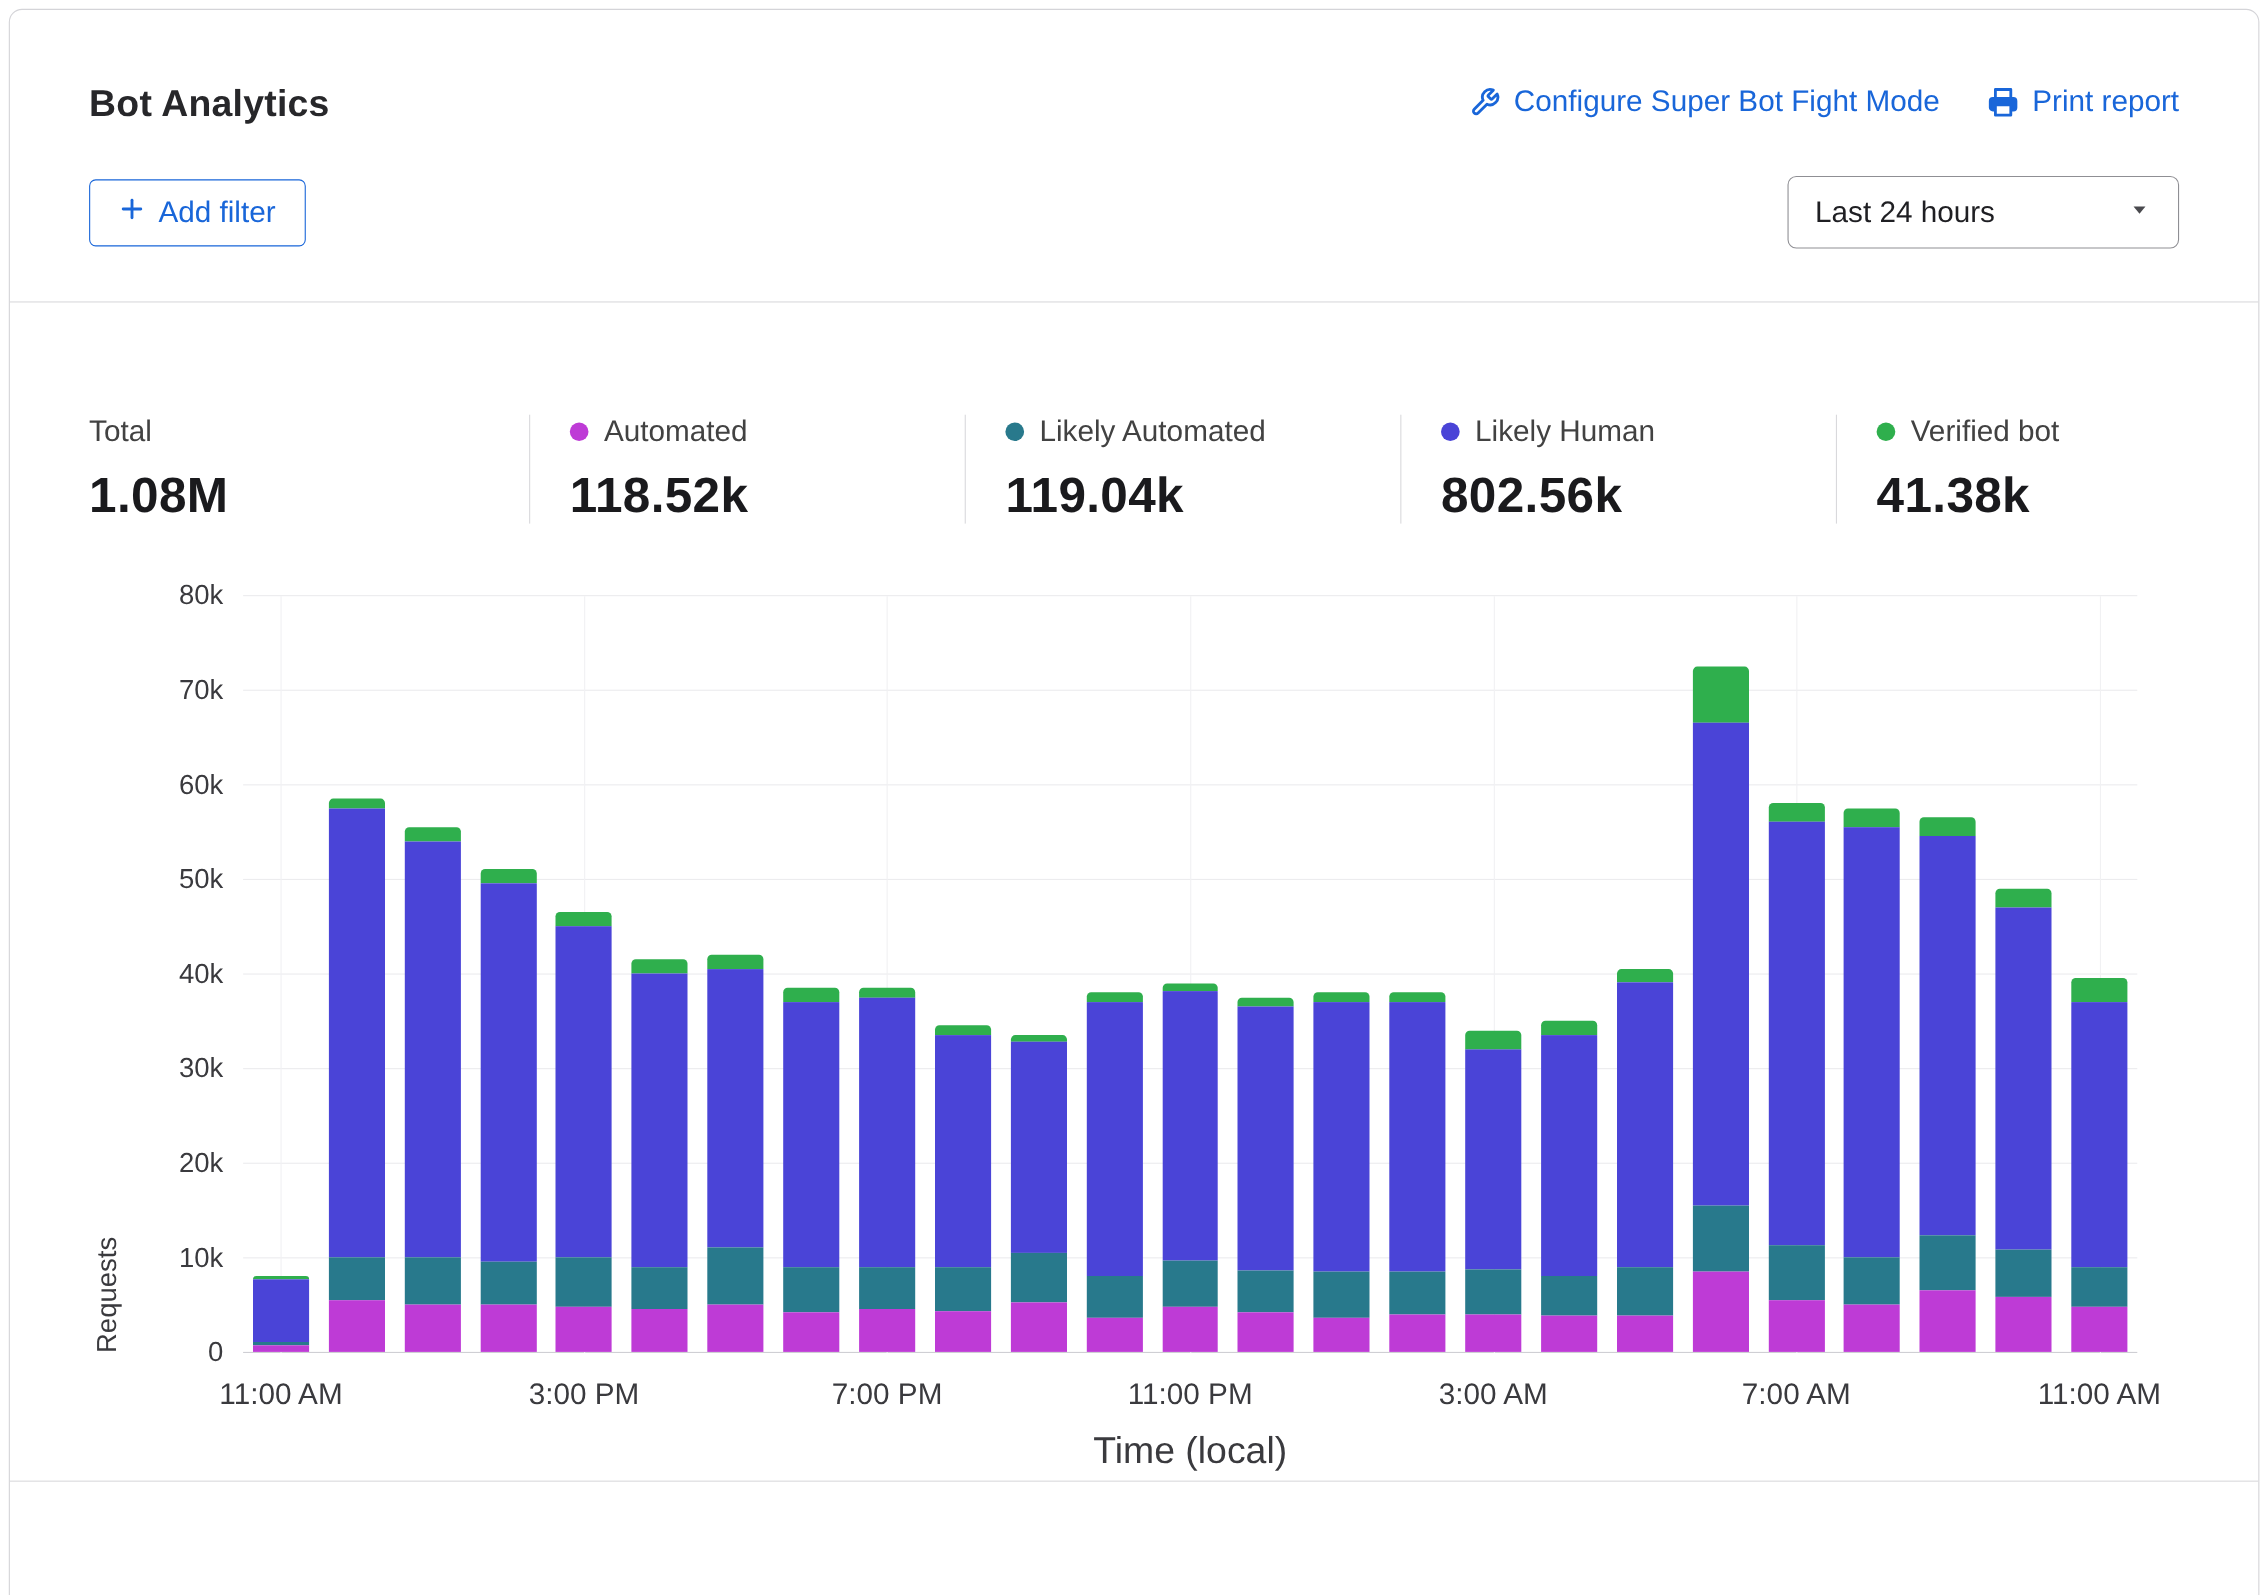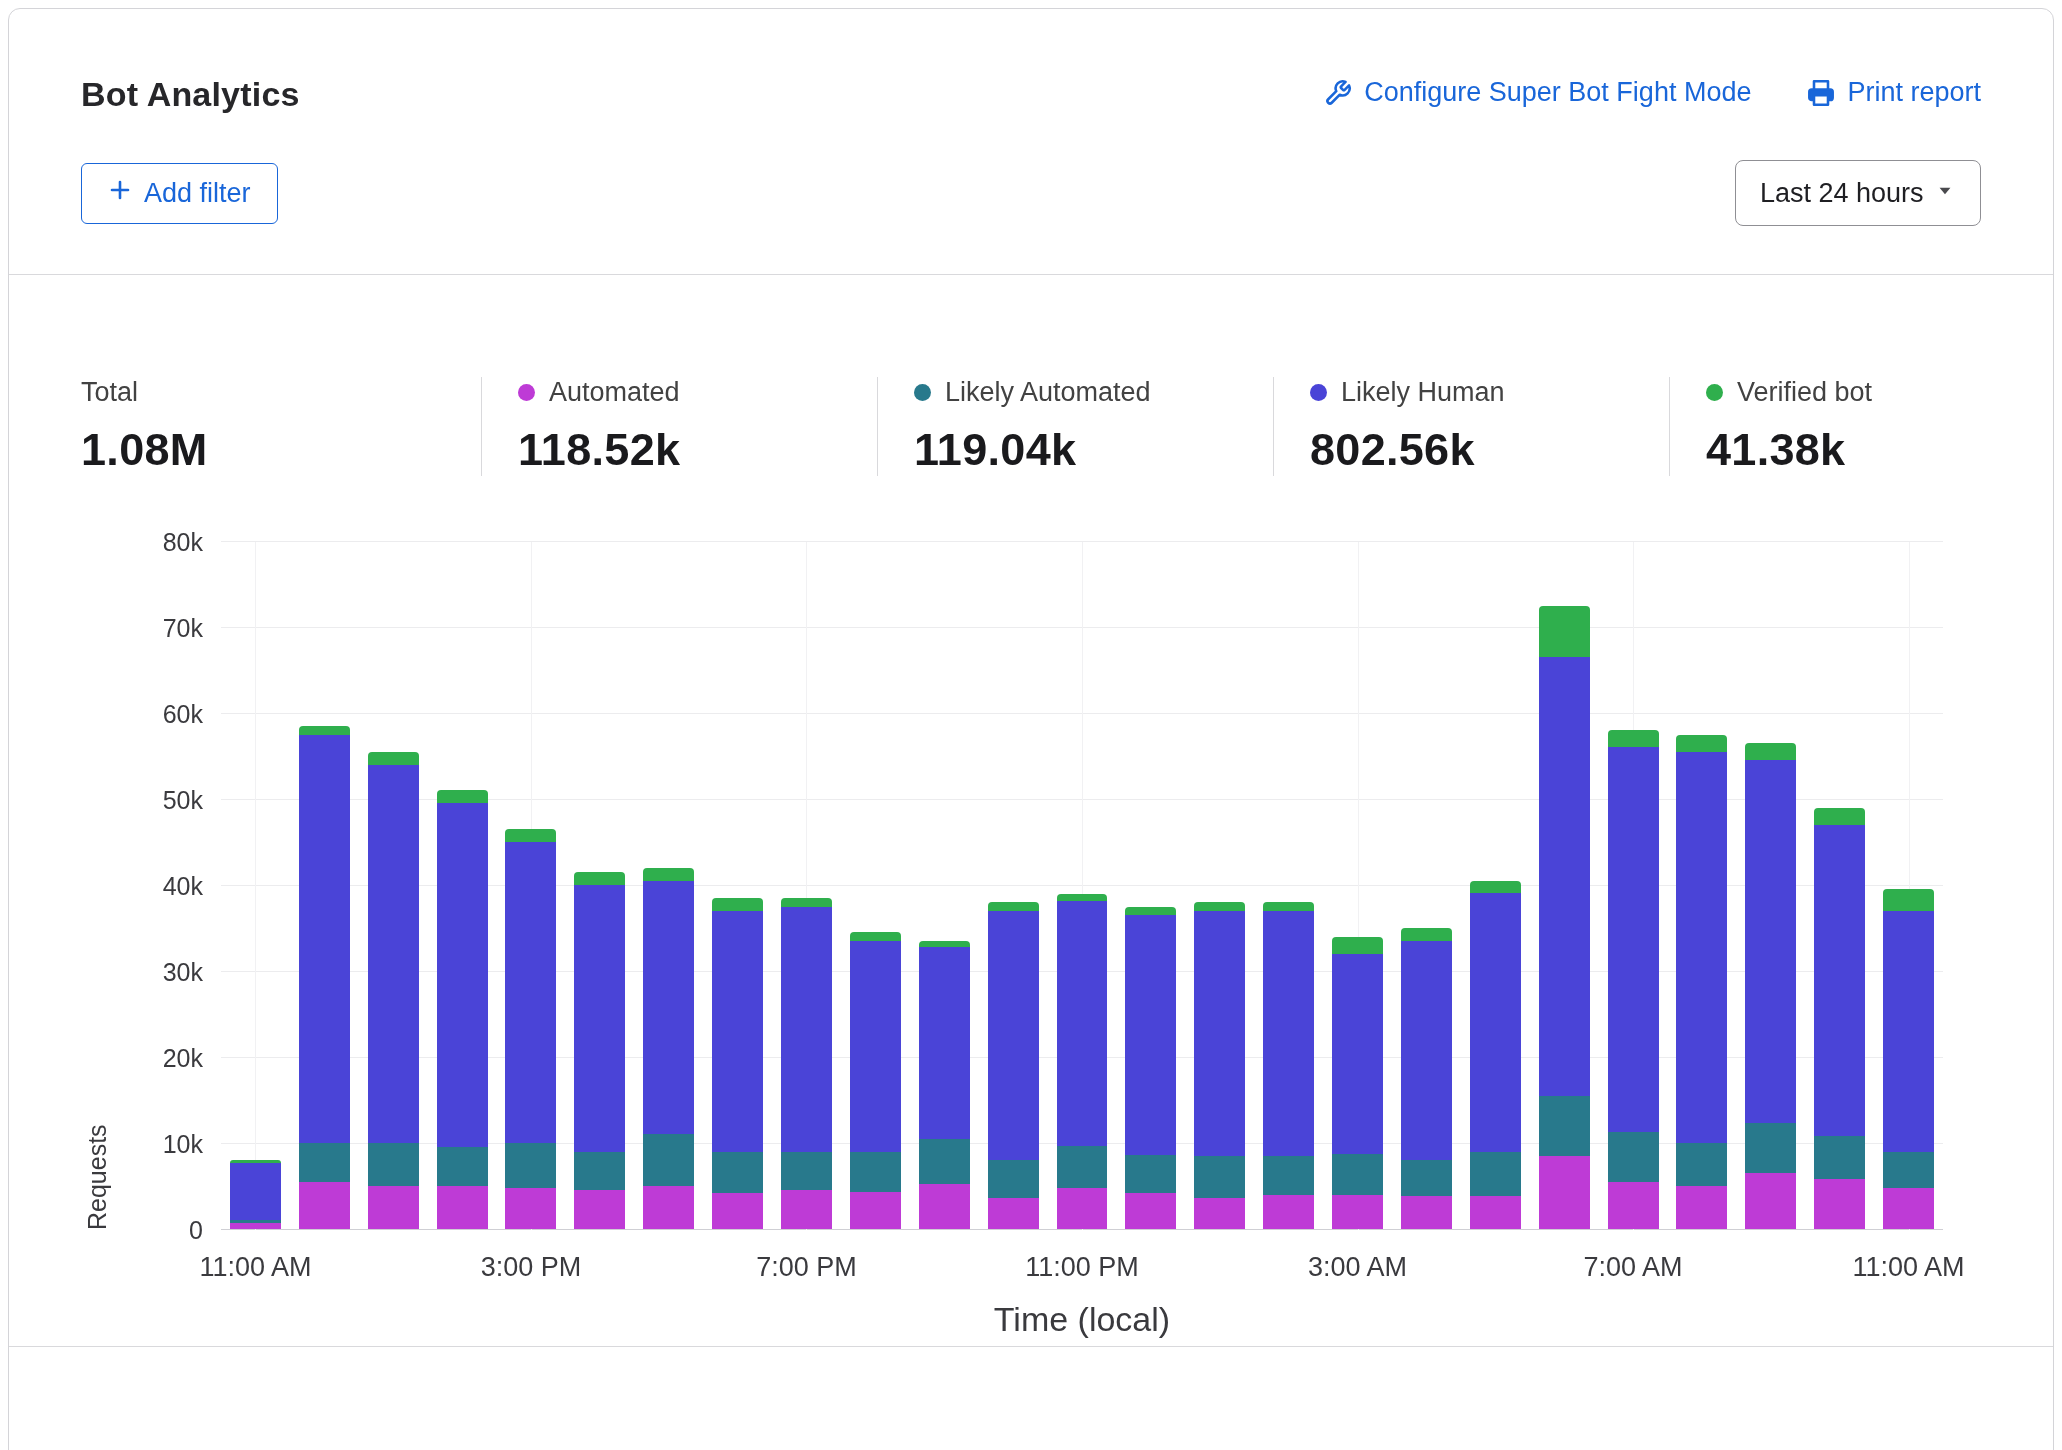--- a/index.html
+++ b/index.html
@@ -5,33 +5,33 @@
   * { box-sizing: border-box; margin: 0; padding: 0; }
   html, body { width: 2062px; height: 1450px; background: #fff; overflow: hidden;
     font-family: "Liberation Sans", sans-serif; color: #222426; }
   .card { position: absolute; left: 8px; top: 8px; width: 2046px; height: 1600px;
     background: #fff; border: 1px solid #d4d4d8; border-radius: 12px; }
 
   
   .hdr { display: flex; justify-content: space-between; align-items: flex-start;
     padding: 66px 72px 0 72px; }
   .page-title { font-size: 34px; font-weight: 700; color: #27272a; letter-spacing: .2px; }
-  .hdr-links { display: flex; align-items: center; gap: 56px; margin-top: 2px; }
+  .hdr-links { display: flex; align-items: center; gap: 44px; margin-top: 2px; }
   .hlink { display: flex; align-items: center; gap: 12px; font-size: 27px;
     color: #1966D9; cursor: pointer; }
   .hlink svg { display: block; }
 
   
   .filters { display: flex; justify-content: space-between; align-items: center;
     padding: 46px 72px 0 72px; }
   .add-filter { display: inline-flex; align-items: center; gap: 12px;
     border: 1.5px solid #1966D9; border-radius: 6px; background: #fff;
     color: #1966D9; font-size: 27px; font-weight: 500; padding: 14px 26px; cursor: pointer;
     font-family: "Liberation Sans", sans-serif; }
-  .dropdown { width: 246px; height: 66px; border: 1px solid #8f8f94; border-radius: 8px;
+  .dropdown { width: 356px; height: 66px; border: 1px solid #8f8f94; border-radius: 8px;
     background: #fff; display: flex; align-items: center; justify-content: space-between;
     padding: 0 22px 0 24px; font-size: 27px; color: #1f1f23; cursor: pointer; }
 
   .divider { border-top: 1px solid #d9d9dc; margin-top: 48px; }
 
   
   .section { padding: 58px 72px 0 72px; }
   .sec-head { display: flex; align-items: center; gap: 14px; }
   .sec-title { font-size: 31px; font-weight: 700; color: #27272a; }
 

